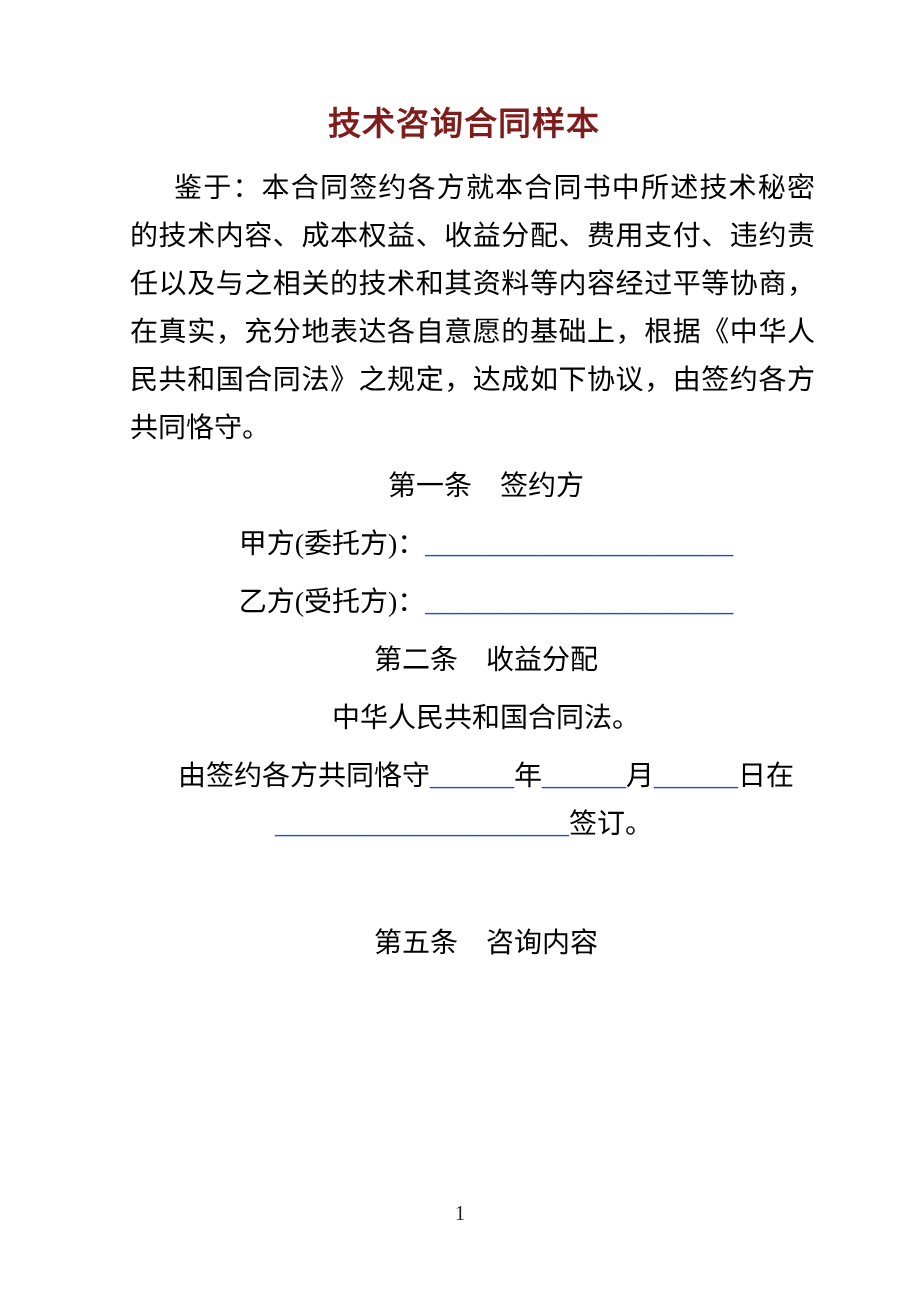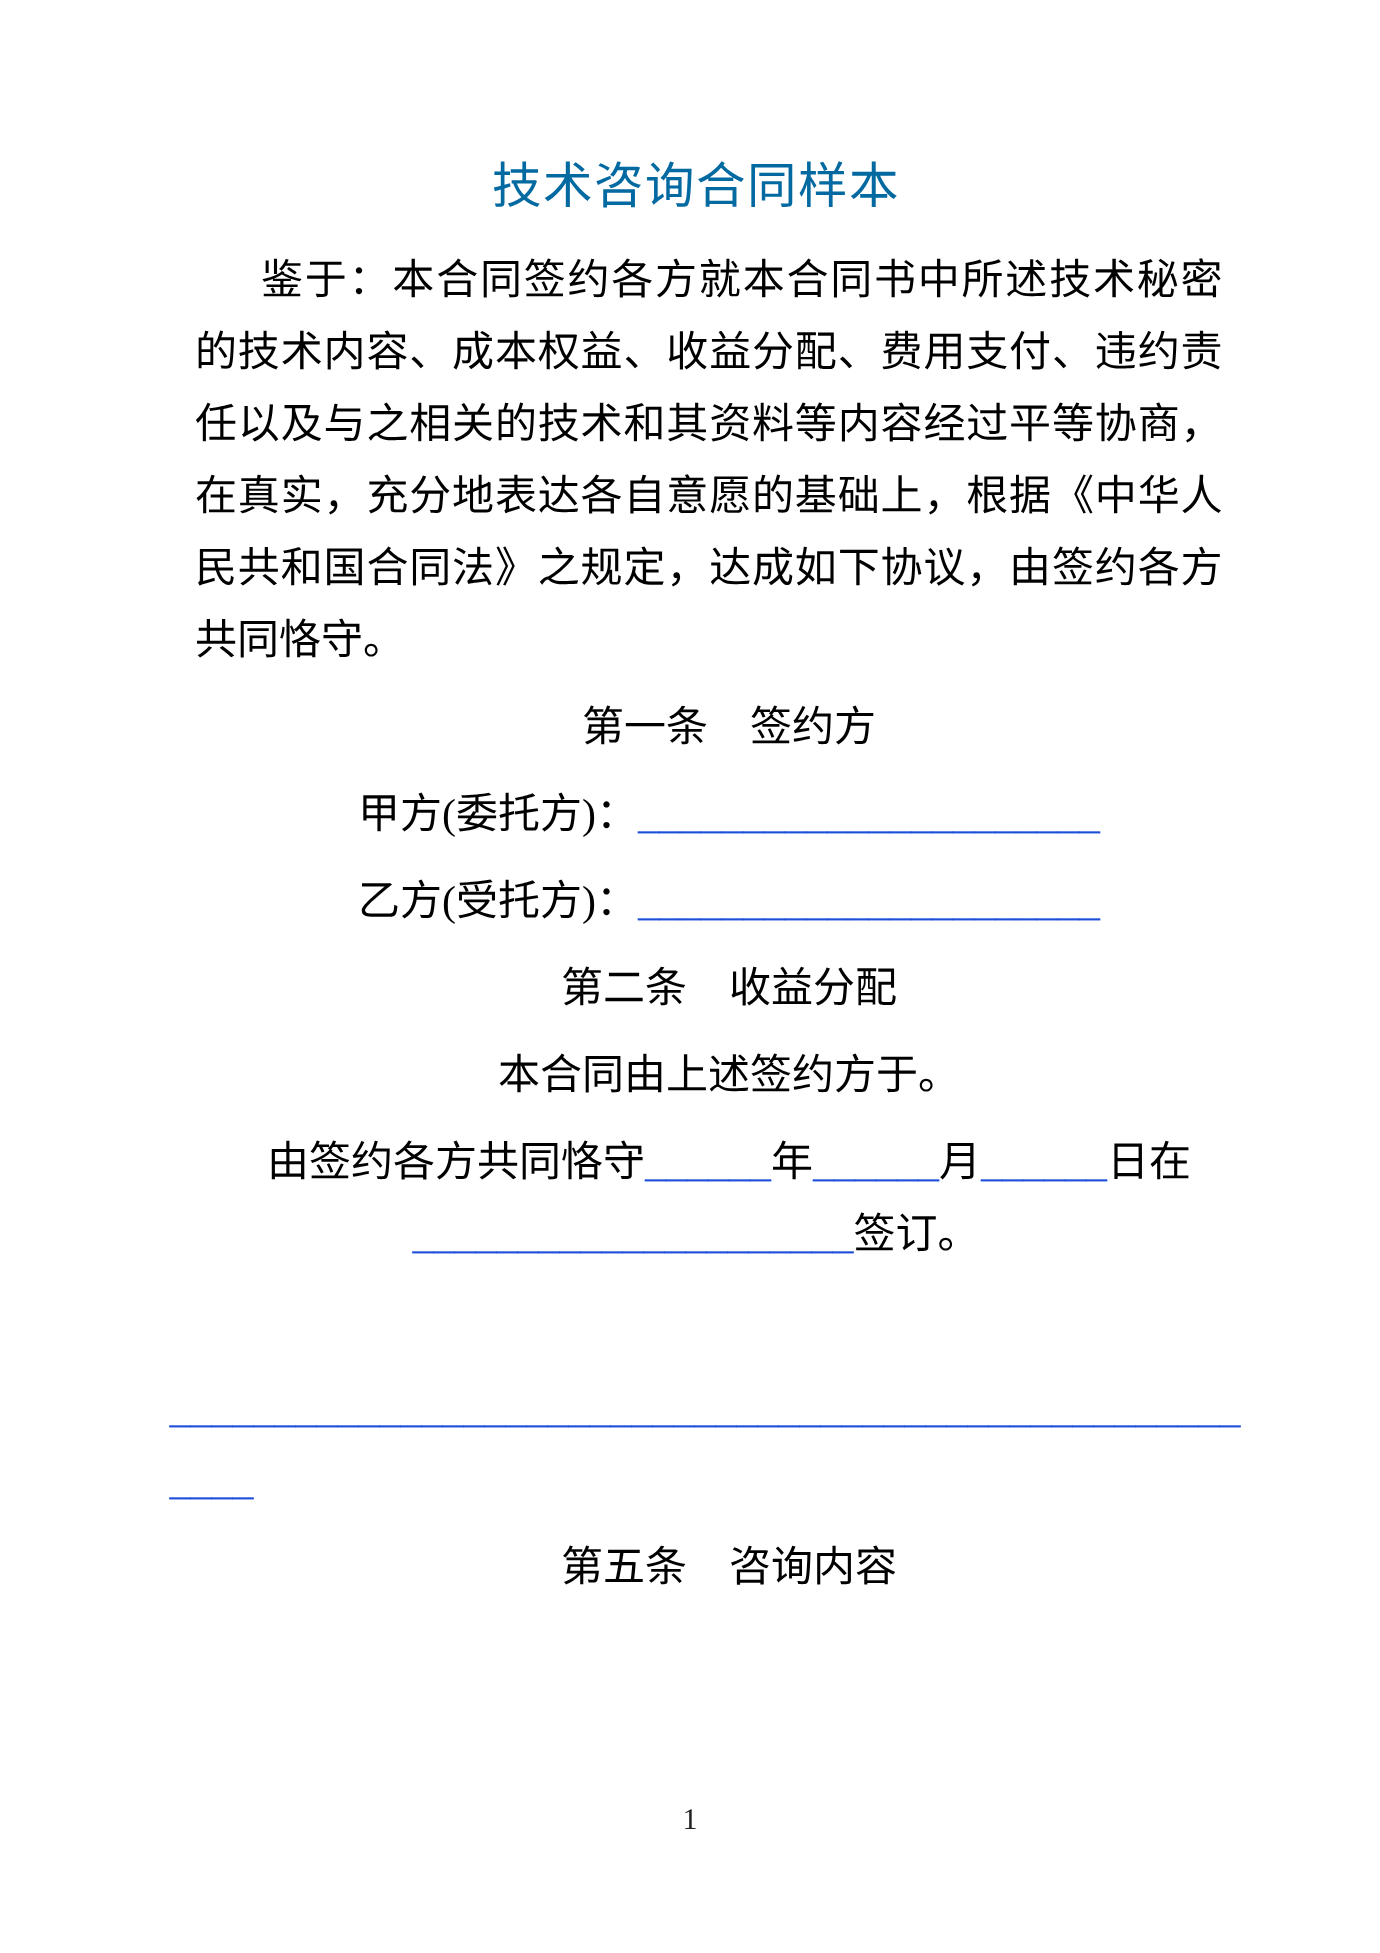--- a/index.html
+++ b/index.html
@@ -15,25 +15,25 @@
     background: #ffffff;
     box-sizing: border-box;
     padding: 104px 105px 0 113px;
     font-family: "Liberation Serif", "DejaVu Serif", serif;
     color: #000000;
     overflow: hidden;
   }
   .doc-title {
     margin: 0 0 20px 0;
     font-family: "Liberation Sans", "DejaVu Sans", sans-serif;
-    font-weight: 400;
+    font-weight: 700;
     font-size: 33px;
     line-height: 40px;
     text-align: center;
-    color: #0369a1;
+    color: #7f1d1d;
     letter-spacing: 1px;
   }
   .para {
     margin: 0 0 10px 0;
     font-size: 28px;
     line-height: 48px;
     text-align: center;
     word-break: keep-all;
   }
   .para.justified {
@@ -87,30 +87,26 @@
   <p class="para justified indent">鉴于：本合同签约各方就本合同书中所述技术秘密的技术内容、成本权益、收益分配、费用支付、违约责任以及与之相关的技术和其资料等内容经过平等协商，在真实，充分地表达各自意愿的基础上，根据《中华人民共和国合同法》之规定，达成如下协议，由签约各方共同恪守。</p>
 
   <p class="para indent">第一条　签约方</p>
 
   <p class="para indent"><span>甲方(委托方)：</span><span class="blank">______________________</span></p>
 
   <p class="para indent"><span>乙方(受托方)：</span><span class="blank">______________________</span></p>
 
   <p class="para indent">第二条　收益分配</p>
 
-  <p class="para indent">本合同由上述签约方于。</p>
+  <p class="para indent">中华人民共和国合同法。</p>
 
 
   <p class="para indent"><span>由签约各方共同恪守</span><span class="blank">______</span><span>年</span><span class="blank">______</span><span>月</span><span class="blank">______</span><span>日在</span><span class="blank">_____________________</span><span>签订。</span></p>
 
 
   <div class="spacer-line"></div>
 
-  <div class="blank-block">
-    <span class="blank-row blank">___________________________________________________</span>
-    <span class="blank-row blank">____</span>
-  </div>
 
   <p class="para indent article5-para">第五条　咨询内容</p>
 
   <div class="page-number">1</div>
 
 </div>
 
 </body></html>

